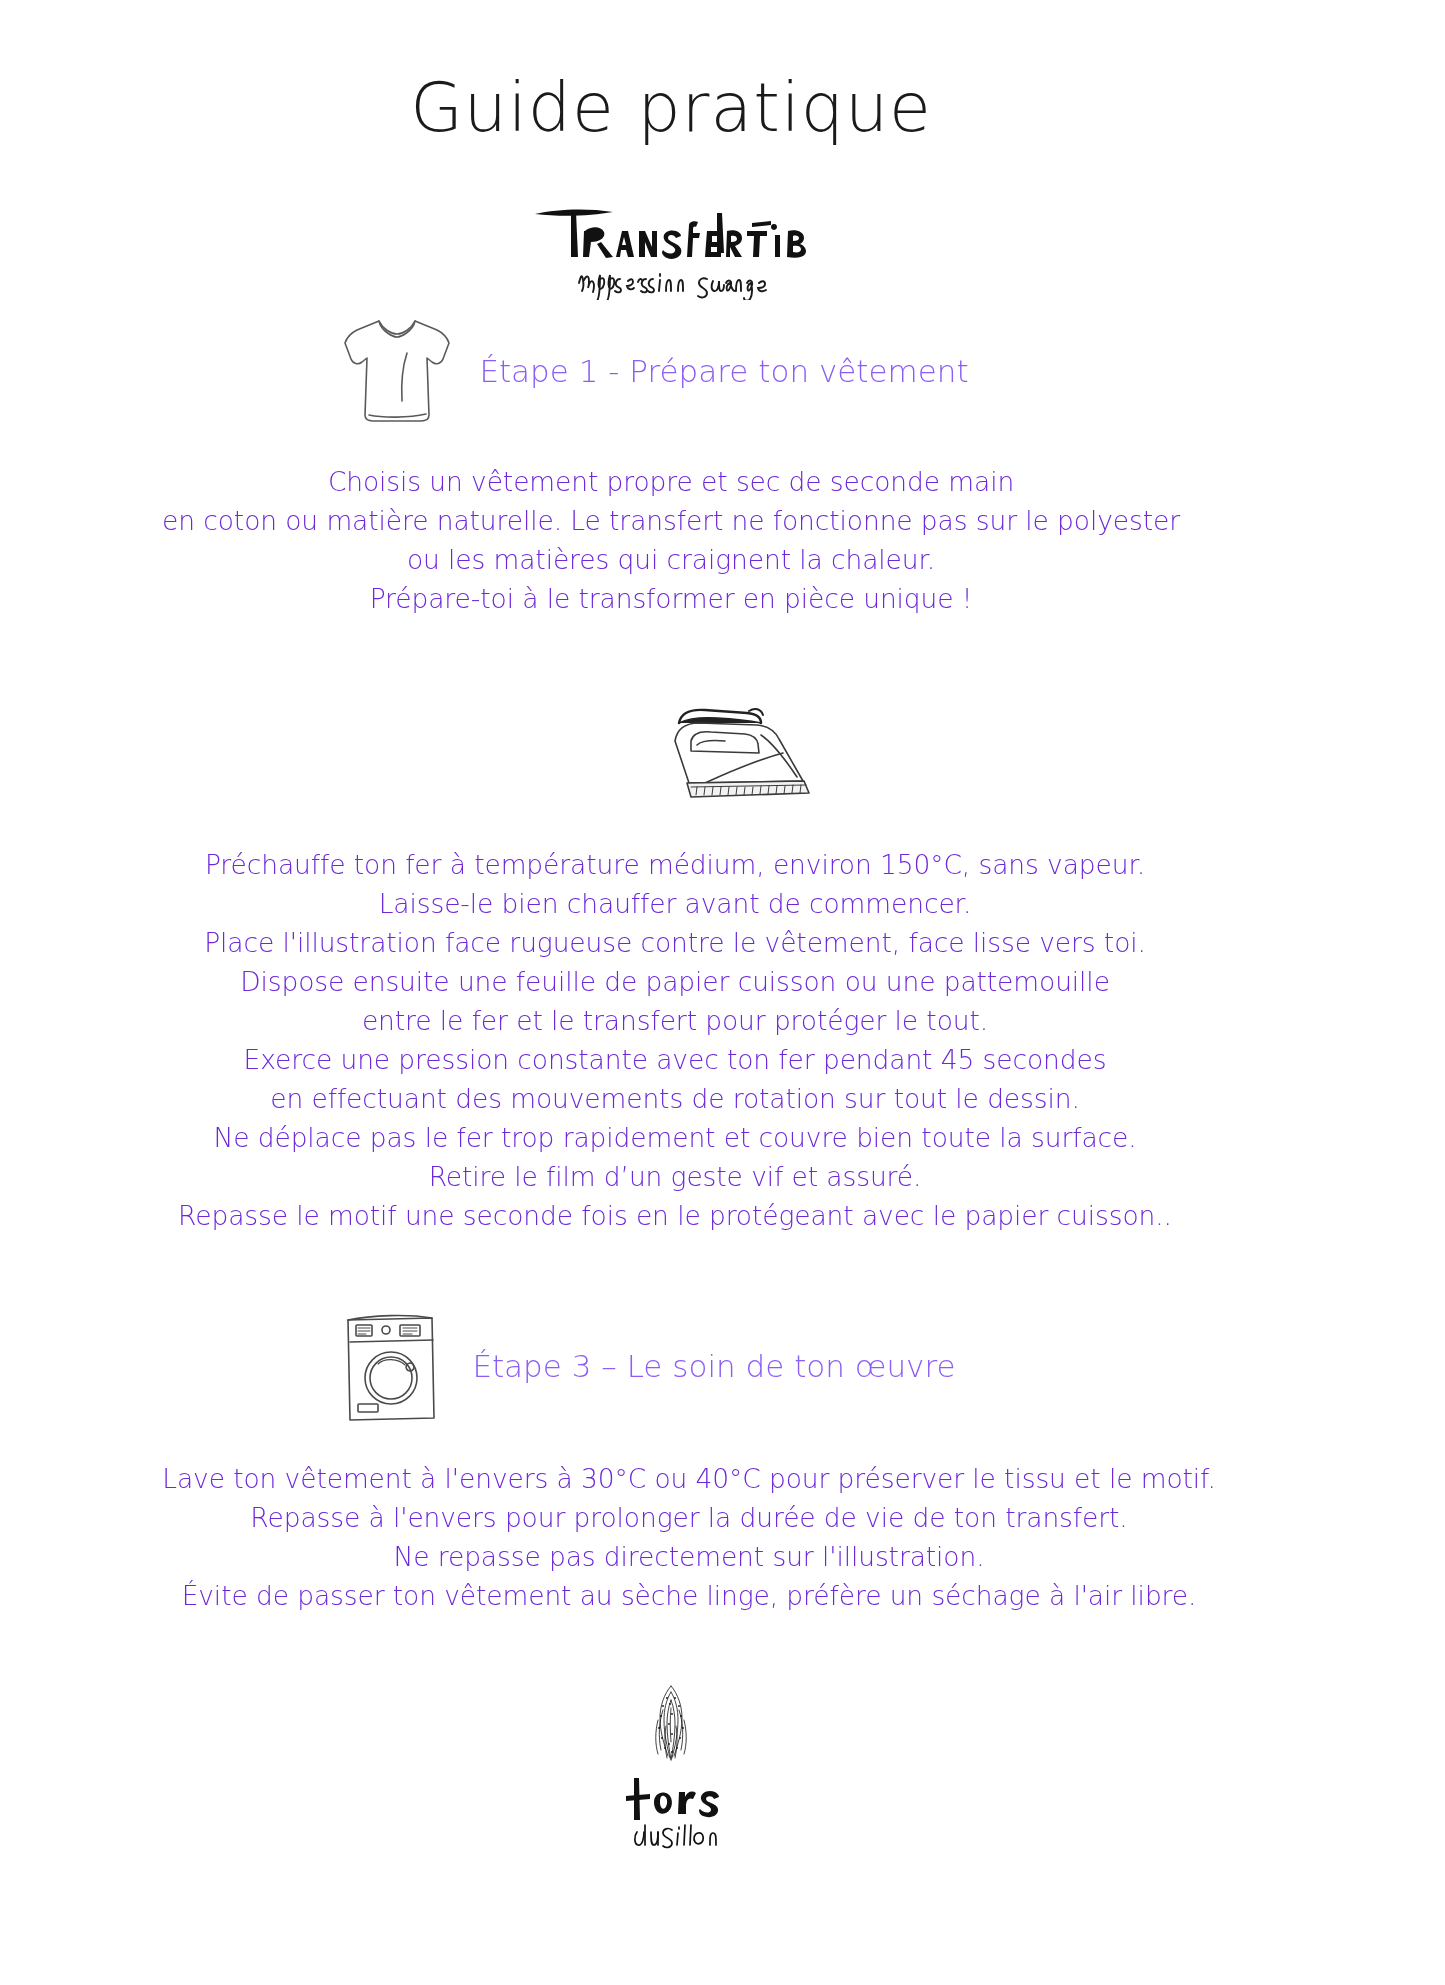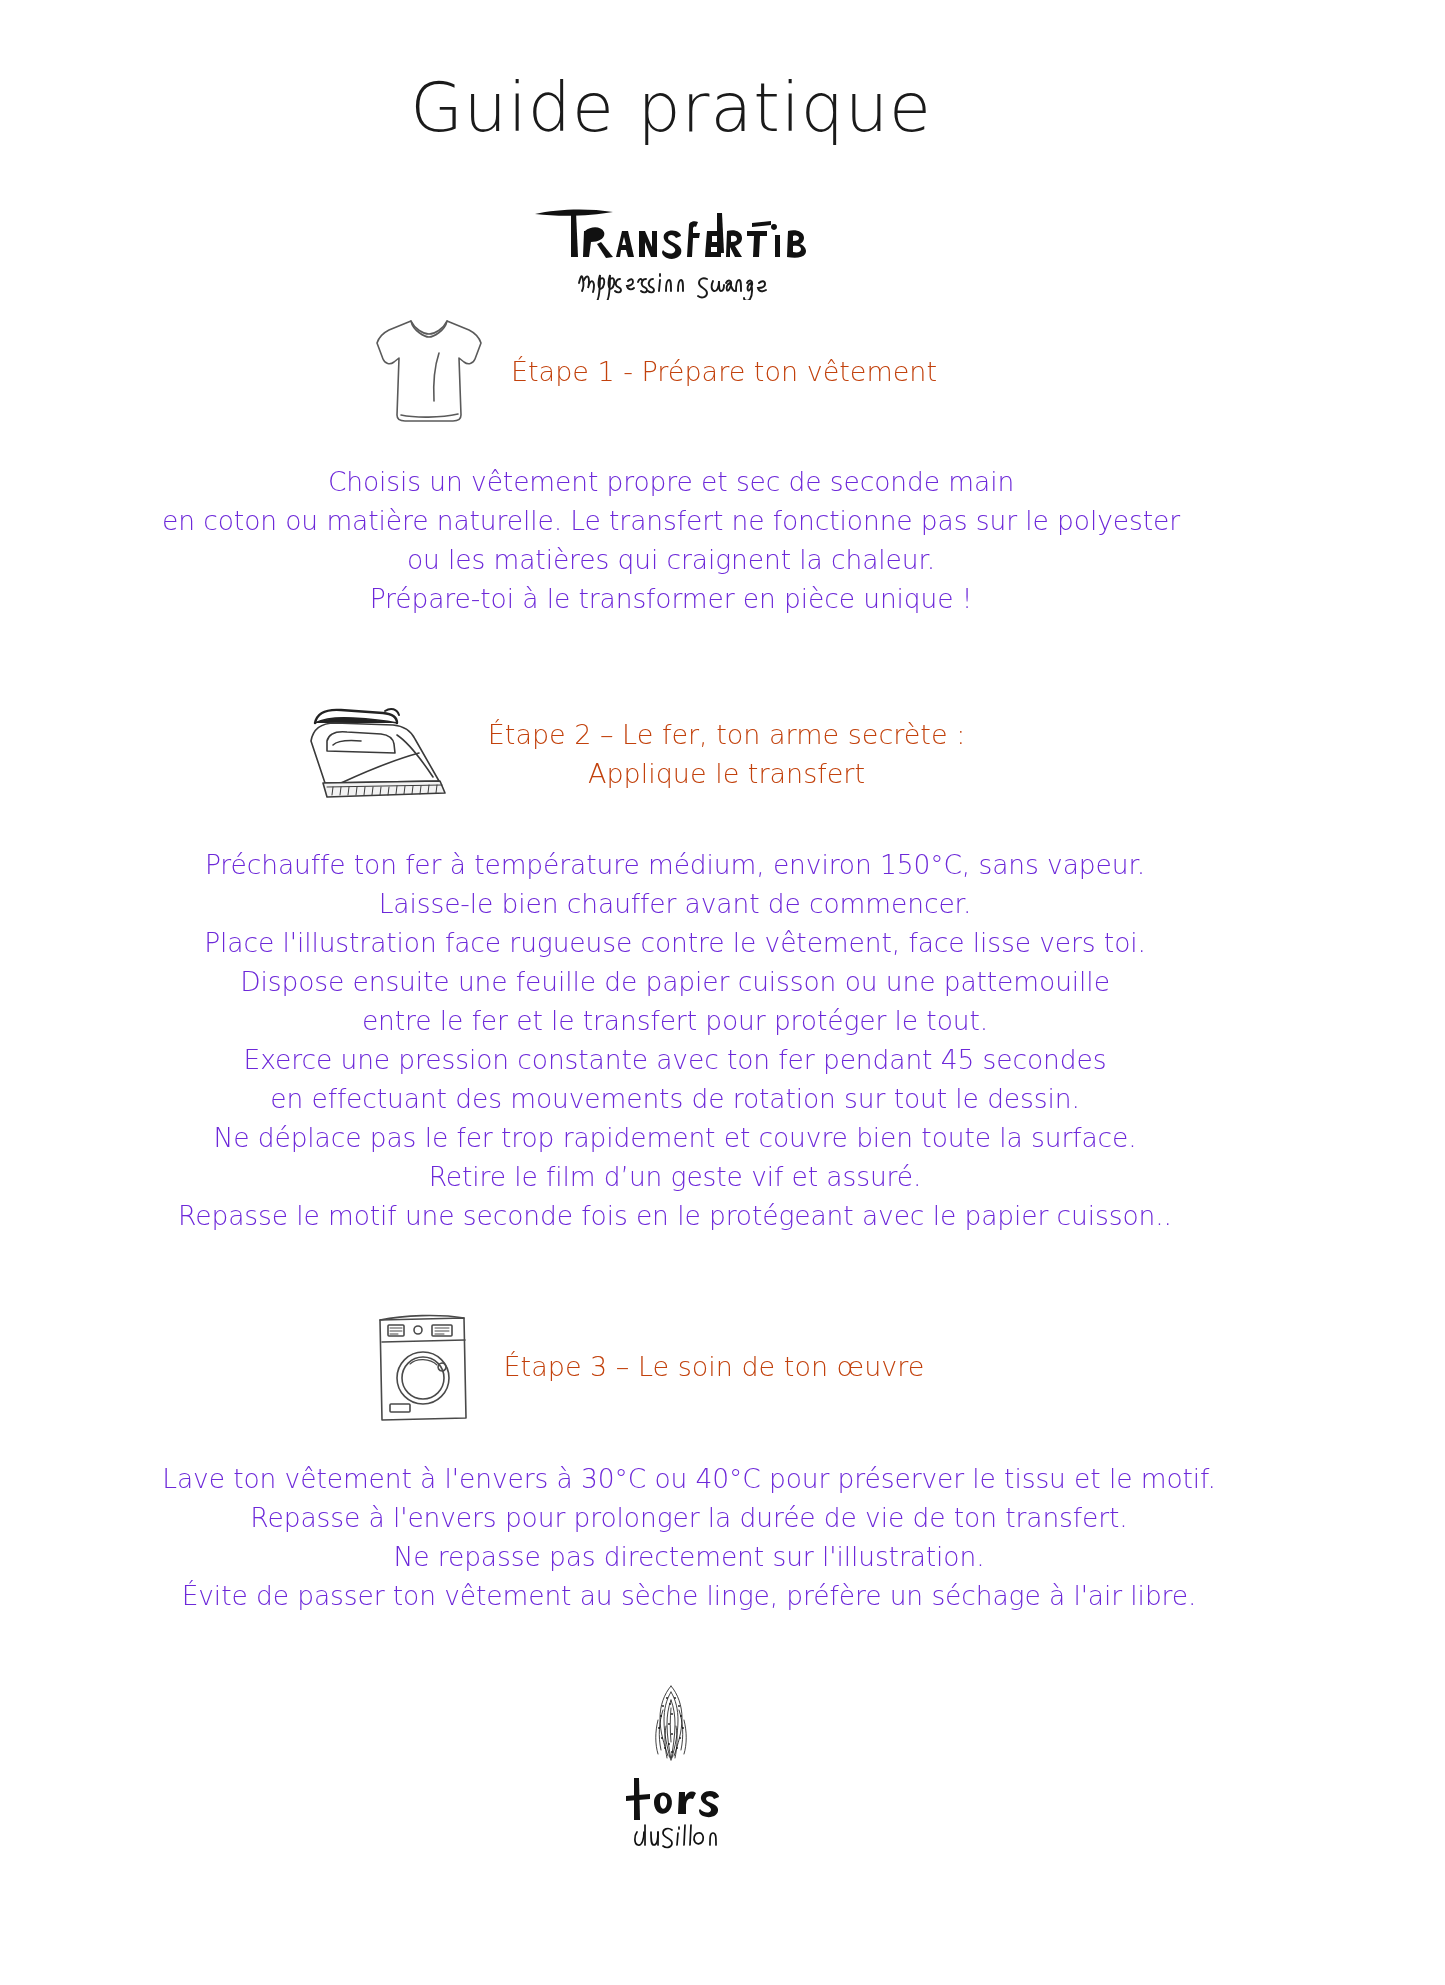--- a/index.html
+++ b/index.html
@@ -60,22 +60,22 @@
     justify-content: center;
     gap: 0px;
   }
   .step-illus {
     flex: 0 0 auto;
     display: block;
   }
   .step-heading {
     font-family: "DejaVu Sans", sans-serif;
     font-weight: 300;
-    font-size: 27px;
-    color: #c2410c;
+    font-size: 31px;
+    color: #8b5cf6;
     line-height: 1.45;
     text-align: center;
     white-space: pre-line;
   }
 
   .step-body {
     margin: 0 auto;
     text-align: center;
     font-family: "DejaVu Sans", sans-serif;
     font-weight: 300;
@@ -234,22 +234,20 @@
             <path d="M108 85 L107 93"></path>
               <path d="M116 85 L115 93"></path>
               <path d="M124 85 L123 93"></path>
             <path d="M132 84 L131 92"></path>
               <path d="M140 84 L139 92"></path>
           </g>
 
           <path d="M88 10 C94 6, 100 8, 102 14" stroke="#222" stroke-width="2"></path>
         </g>
       </svg>
-      <div class="step-heading">Étape 2 – Le fer, ton arme secrète :
-Applique le transfert</div>
     </div>
     <p class="step-body">Préchauffe ton fer à température médium, environ 150°C, sans vapeur.
 Laisse-le bien chauffer avant de commencer.
 Place l'illustration face rugueuse contre le vêtement, face lisse vers toi.
 Dispose ensuite une feuille de papier cuisson ou une pattemouille
 entre le fer et le transfert pour protéger le tout.
 Exerce une pression constante avec ton fer pendant 45 secondes
 en effectuant des mouvements de rotation sur tout le dessin.
 Ne déplace pas le fer trop rapidement et couvre bien toute la surface.
 Retire le film d’un geste vif et assuré.

